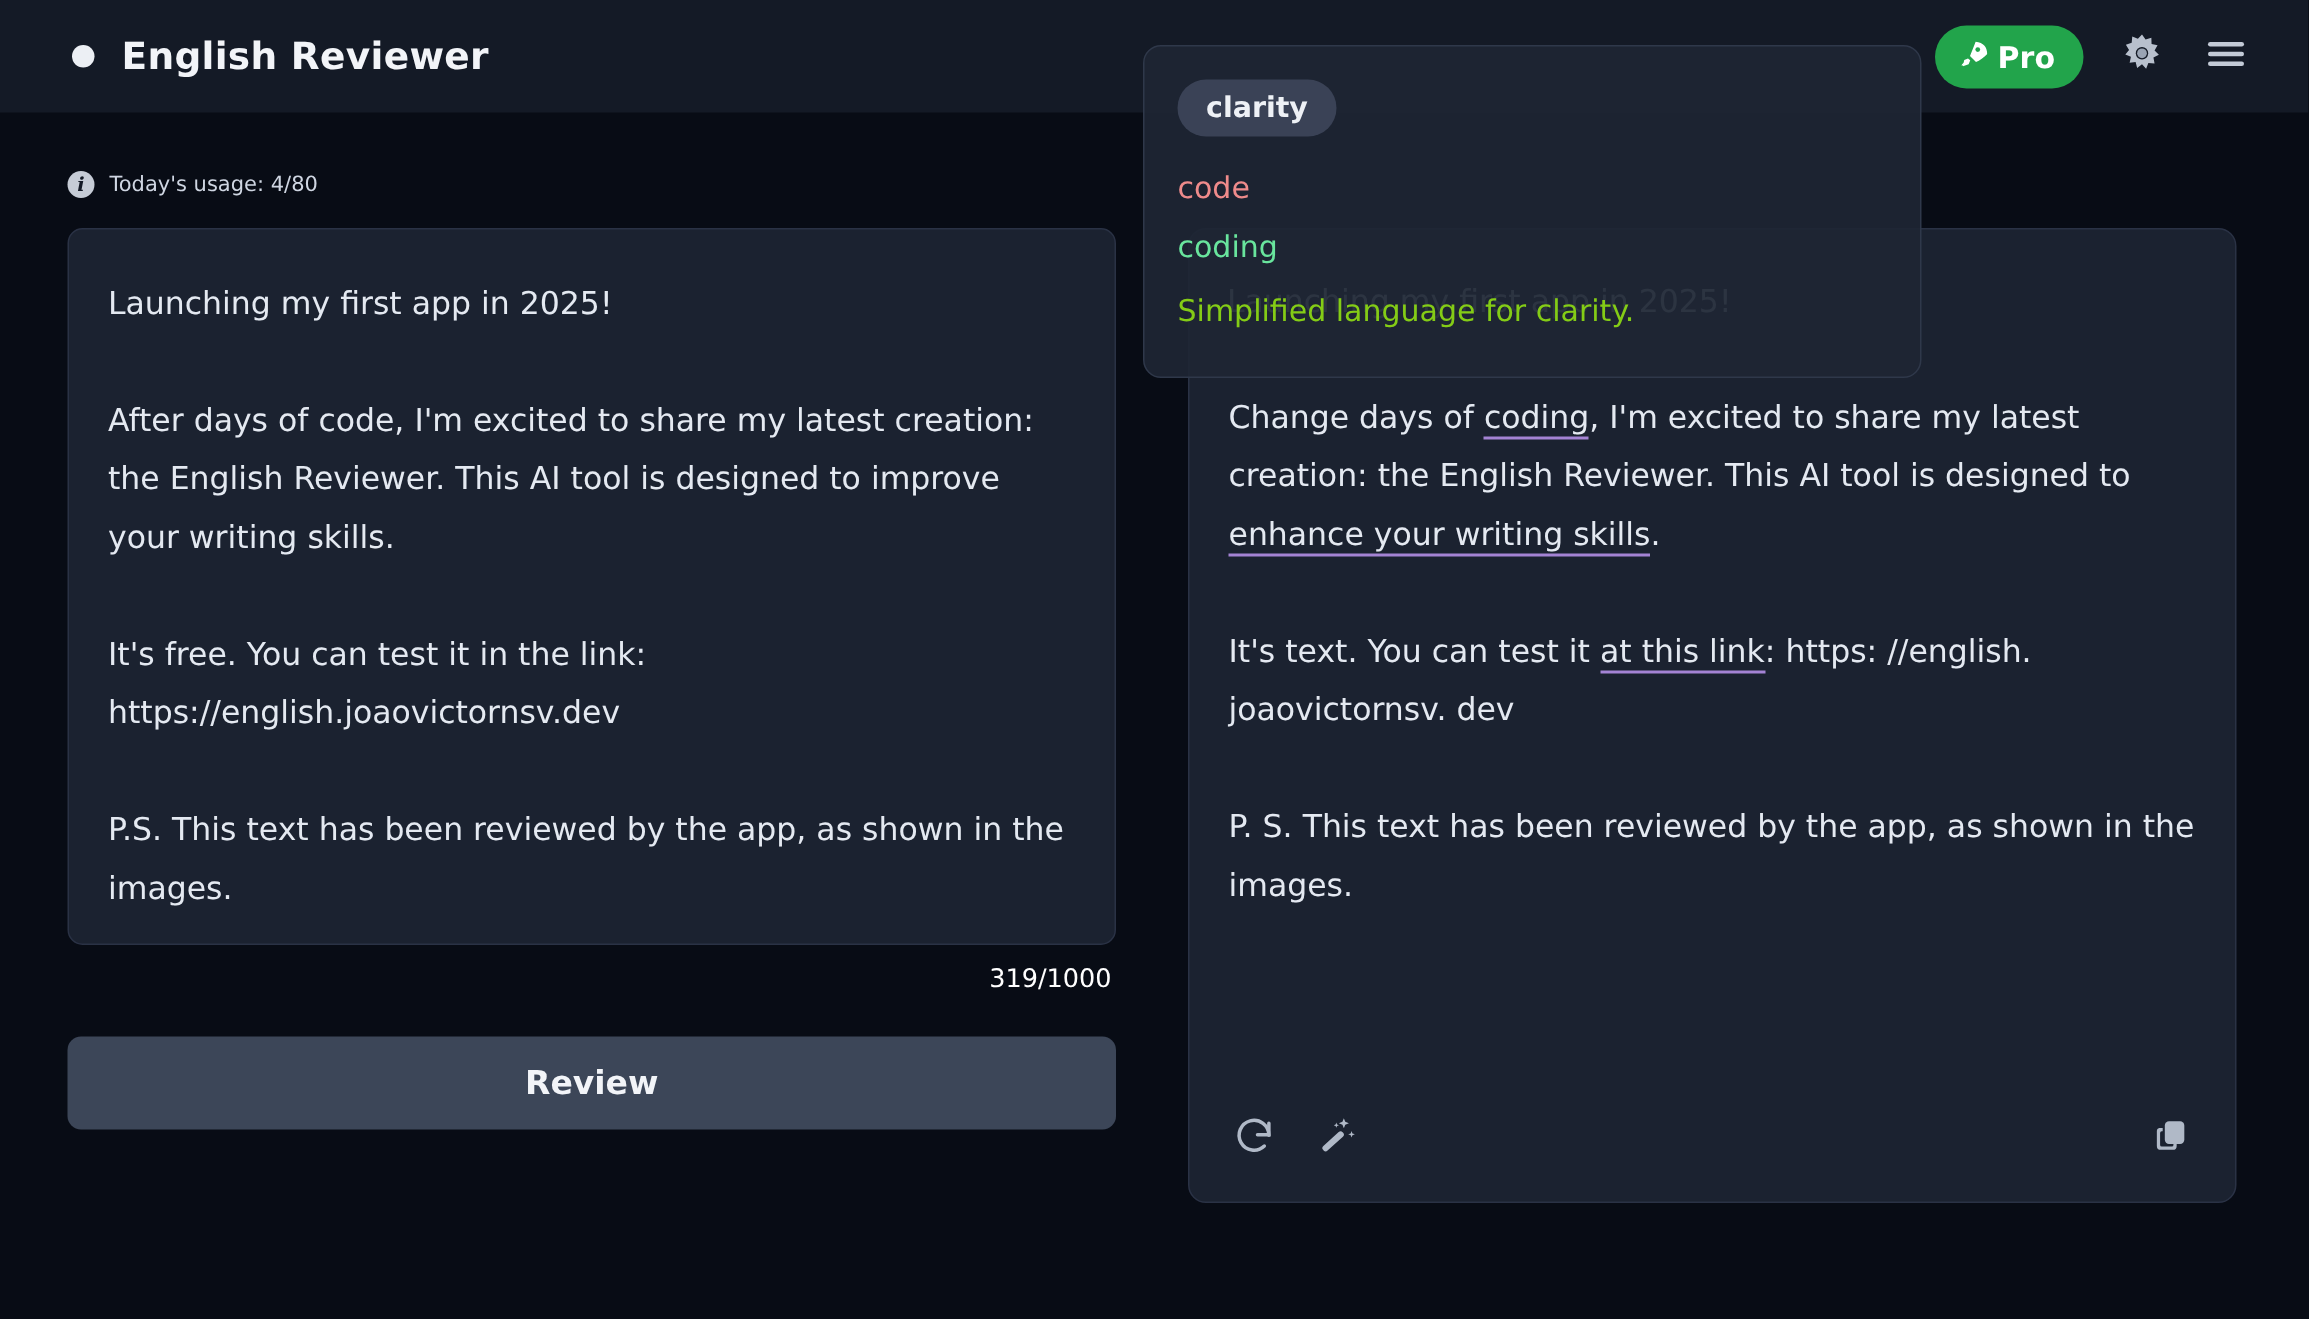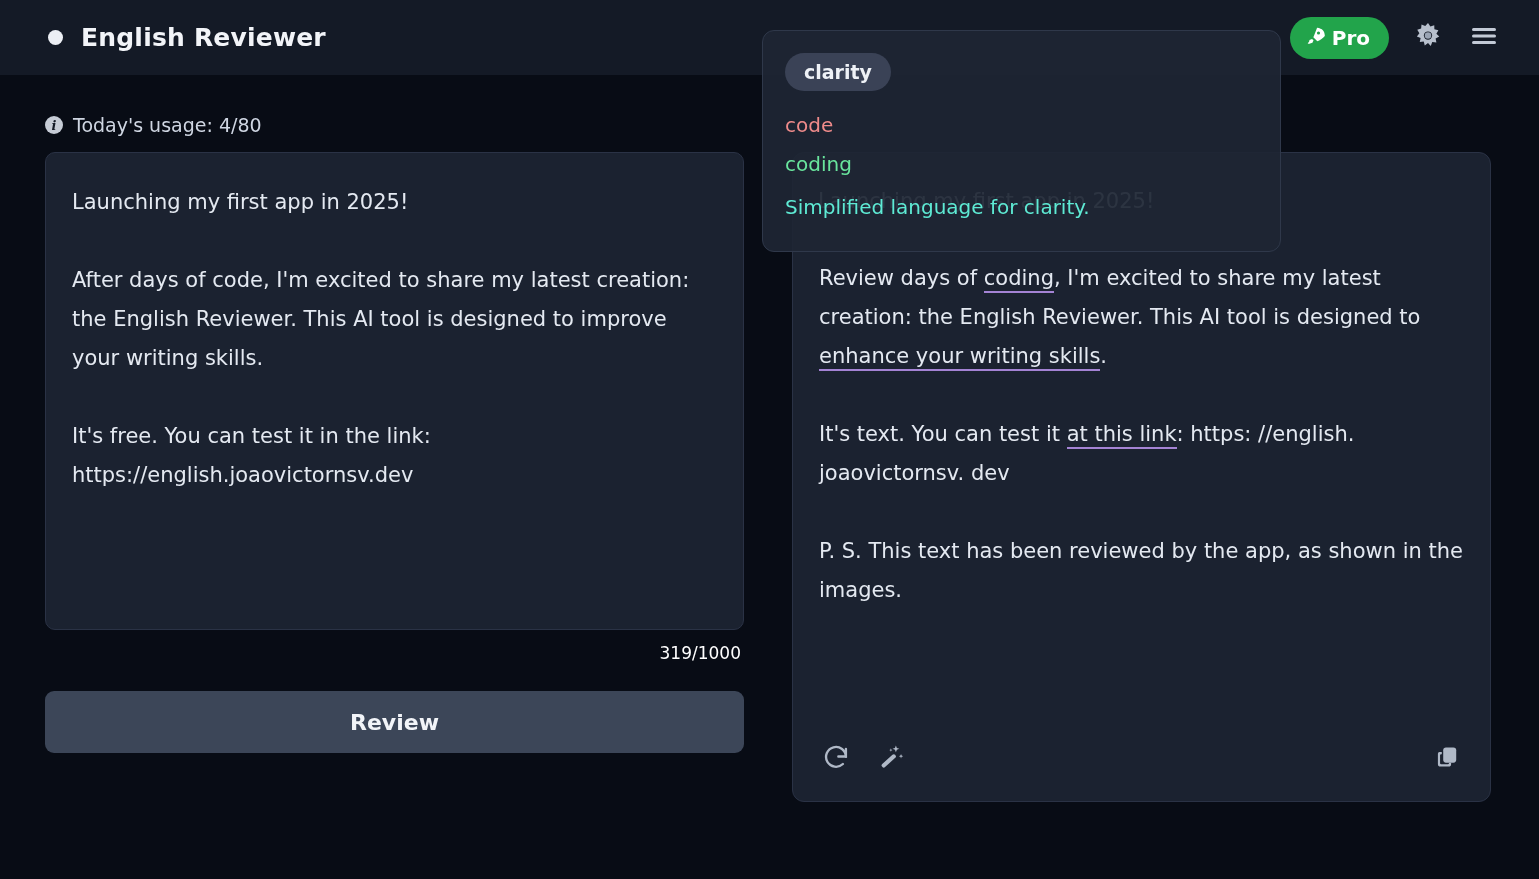--- a/index.html
+++ b/index.html
@@ -96,21 +96,21 @@
     font-style: italic;
     font-family: "DejaVu Serif", serif;
     display: flex;
     align-items: center;
     justify-content: center;
     line-height: 1;
     flex: none;
   }
   .usage-text {
     color: #cfd6e2;
-    font-size: 19px;
+    font-size: 14px;
     text-align: center;
   }
 
   
   .left-col {
     position: absolute;
     left: 45px;
     top: 152px;
     width: 699px;
   }
@@ -238,21 +238,21 @@
     color: #ef8b8b;
     font-size: 20px;
     margin-top: 22px;
   }
   .tt-new {
     color: #69e59d;
     font-size: 20px;
     margin-top: 15px;
   }
   .tt-desc {
-    color: #5eead4;
+    color: #84cc16;
     font-size: 20px;
     margin-top: 19px;
   }
 
   
   .ghost-line {
     position: absolute;
     left: 818px;
     top: 182px;
     color: #e4e9f1;
@@ -308,29 +308,30 @@
   <div class="usage">
     <span class="info-icon">i</span>
     <span class="usage-text">Today's usage: 4/80</span>
   </div>
 
   <div class="left-col">
     <div class="editor">
       <p>Launching my first app in 2025!</p>
       <p>After days of code, I'm excited to share my latest creation: the English Reviewer. This AI tool is designed to improve your writing skills.</p>
       <p>It's free. You can test it in the link: https://english.joaovictornsv.dev</p>
+      <p>P.S. This text has been reviewed by the app, as shown in the images.</p>
     </div>
     <div class="char-count">319/1000</div>
     <button class="review-btn">Review</button>
   </div>
 
   <div class="right-col">
     <div class="output">
       <p style="visibility:hidden;">&nbsp;</p>
-      <p><span>Review days of </span><span class="hl">coding</span><span>, I'm excited to share my latest creation: the English Reviewer. This AI tool is designed to </span><span class="hl">enhance your writing skills</span><span>.</span></p>
+      <p><span>Change days of </span><span class="hl">coding</span><span>, I'm excited to share my latest creation: the English Reviewer. This AI tool is designed to </span><span class="hl">enhance your writing skills</span><span>.</span></p>
       <p><span>It's text. You can test it </span><span class="hl">at this link</span><span>: https: //english. joaovictornsv. dev</span></p>
       <p>P. S. This text has been reviewed by the app, as shown in the images.</p>
     </div>
     <div class="out-actions">
       <div class="out-actions-left">
         <span class="icon-btn">
           <span>
             <svg width="28" height="28" viewBox="0 0 24 24" fill="none" stroke="#b0b9c7" stroke-width="2" stroke-linecap="round">
               <path d="M20.5 11.8a8.5 8.5 0 1 0-2.6 6.2"></path>
               <polyline points="20.5,5 20.5,11.6 14,11.6"></polyline>

